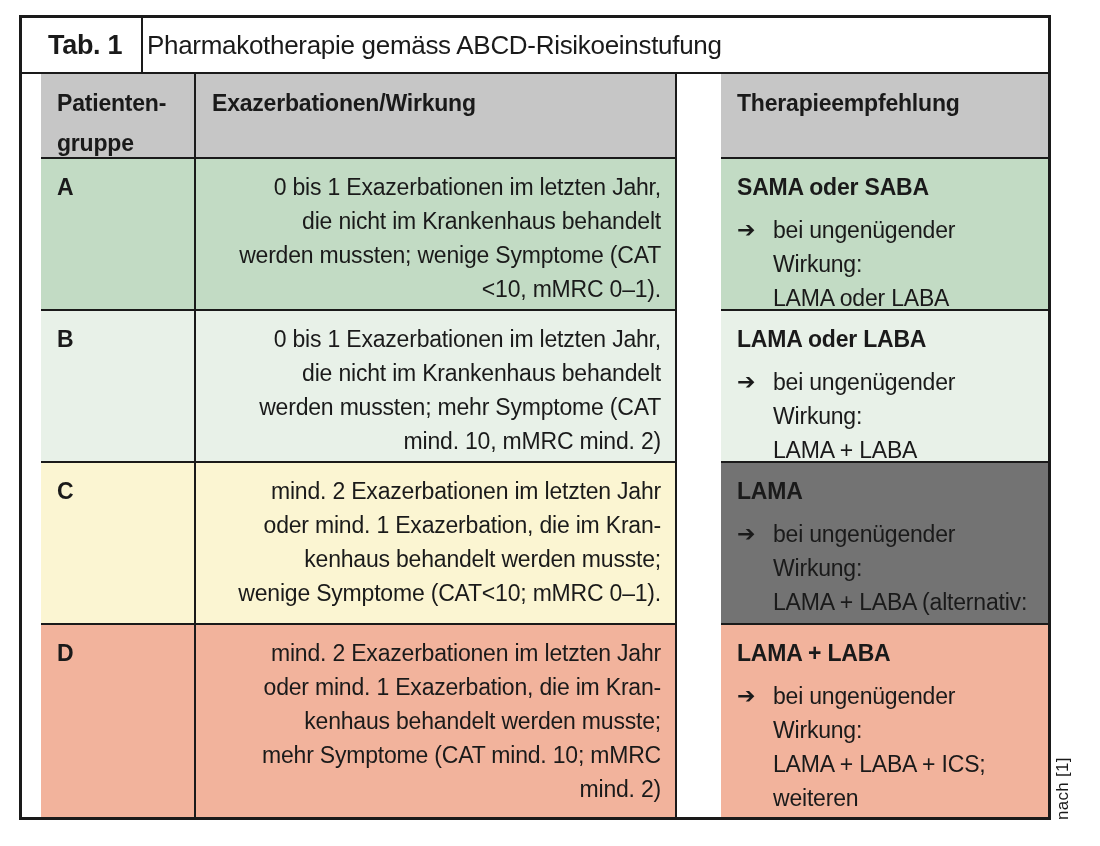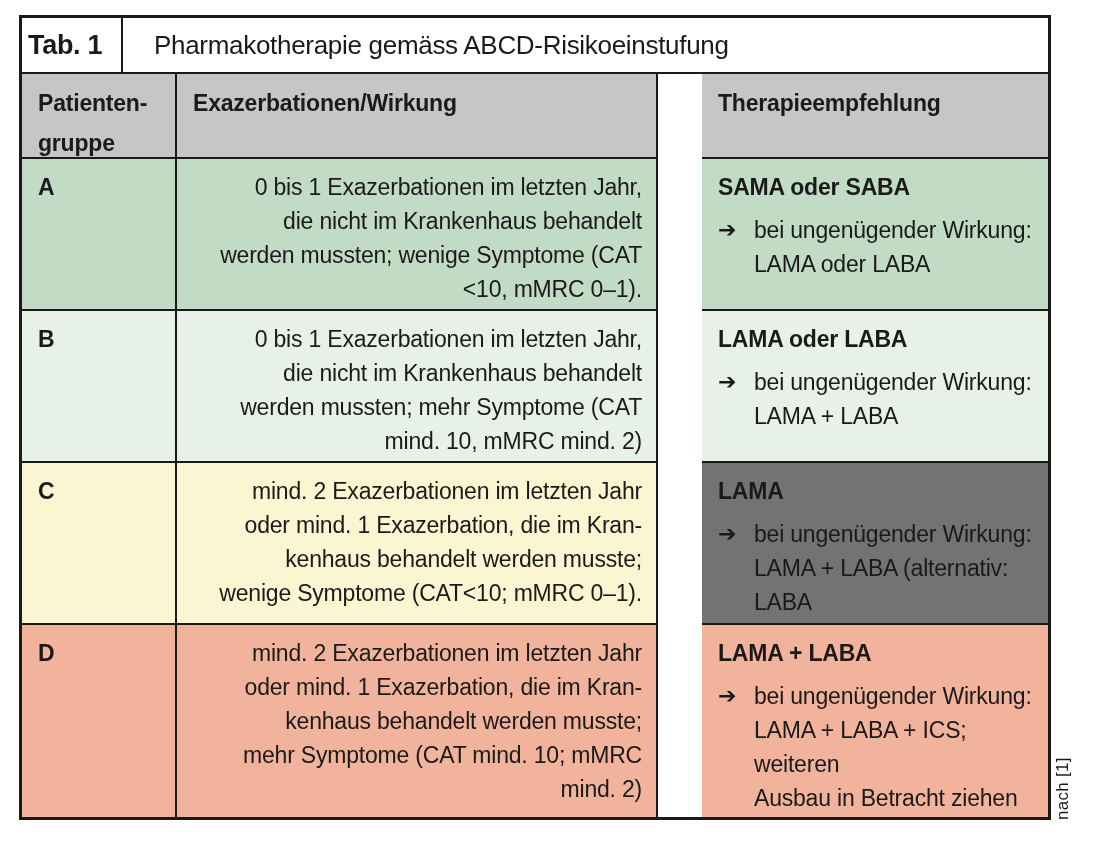--- a/index.html
+++ b/index.html
@@ -33,35 +33,36 @@
   .caption-label {
     width: 101px;
     box-sizing: border-box;
     border-right: 2px solid #1a1a1a;
     display: flex;
     align-items: center;
     padding-left: 6px;
     font-size: 27px;
     font-weight: bold;
     letter-spacing: -0.3px;
+    margin-left: 20px;
   }
   .caption-title {
     flex: 1;
     display: flex;
     align-items: center;
     padding-left: 4px;
     font-size: 26px;
     letter-spacing: -0.3px;
-    margin-left: 27px;
   }
   
   .grid {
     display: grid;
     grid-template-columns: 155px 481px 1fr;
     grid-template-rows: 85px 152px 152px 162px 192px;
+    padding-left: 19px;
   }
   .cell {
     box-sizing: border-box;
     border-right: 2px solid #1a1a1a;
     border-bottom: 2px solid #1a1a1a;
     padding: 11px 14px 10px 16px;
     font-size: 23px;
     line-height: 34px;
     letter-spacing: -0.2px;
     overflow: hidden;

